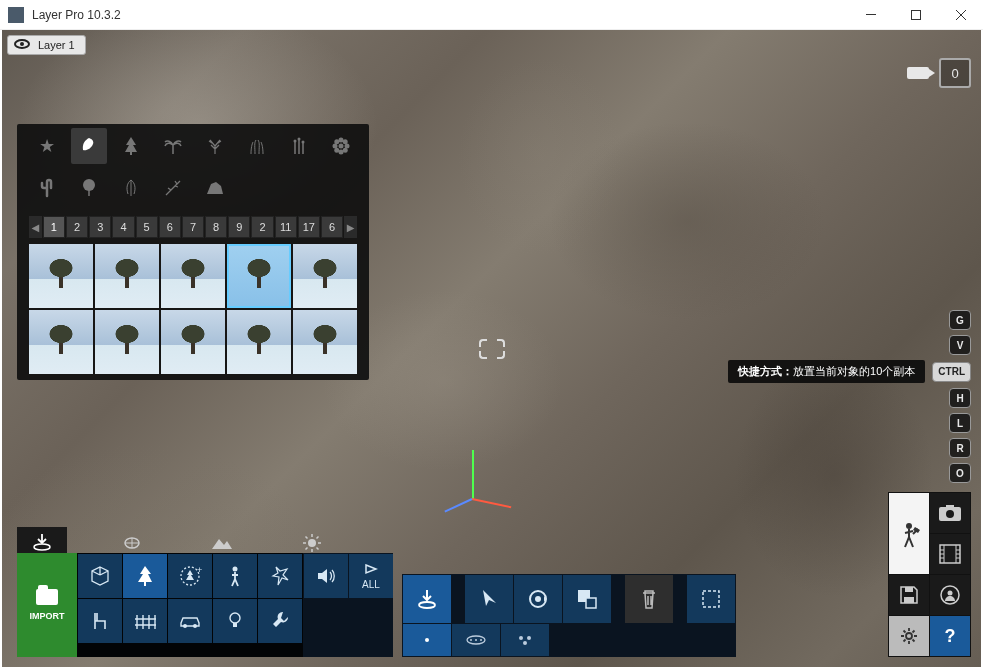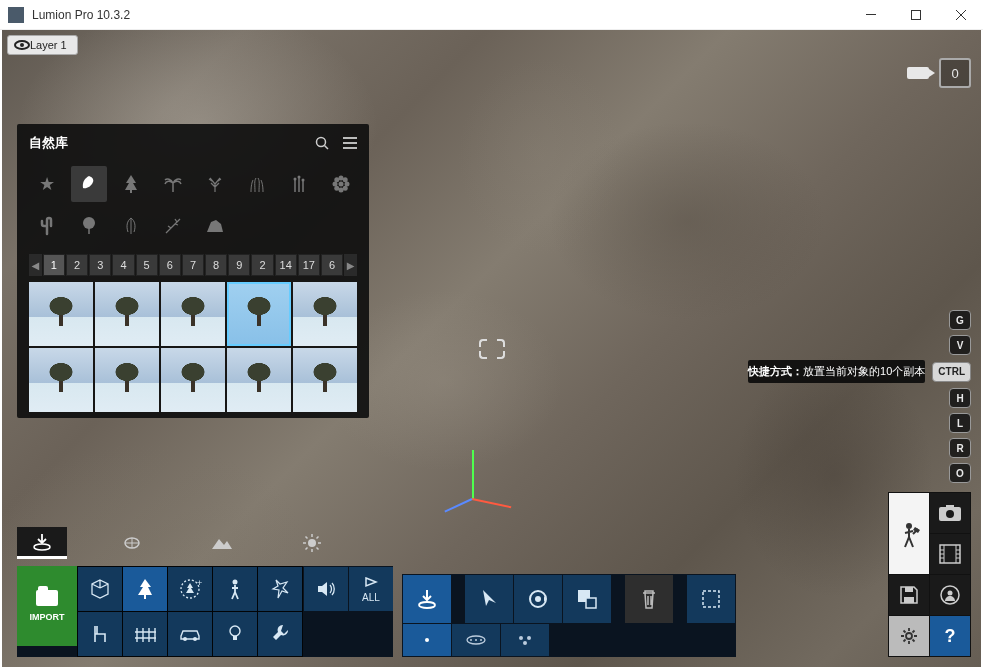--- a/index.html
+++ b/index.html
@@ -13,21 +13,21 @@
 
 .viewport{position:absolute;left:2px;right:2px;top:30px;bottom:2px;background:linear-gradient(135deg,#5f5850 0%,#7a7268 15%,#6b6258 30%,#847c70 45%,#6f665c 60%,#5e564c 75%,#726a5f 90%,#665e54 100%);overflow:hidden}
 .rock{position:absolute;inset:0;background:
  radial-gradient(ellipse 300px 200px at 20% 15%,rgba(200,195,185,.35),transparent 60%),
  radial-gradient(ellipse 250px 180px at 70% 30%,rgba(90,82,72,.5),transparent 55%),
  radial-gradient(ellipse 200px 150px at 45% 55%,rgba(160,152,140,.3),transparent 60%),
  radial-gradient(ellipse 180px 220px at 85% 70%,rgba(70,62,54,.45),transparent 55%),
  radial-gradient(ellipse 260px 160px at 15% 80%,rgba(120,112,100,.35),transparent 60%),
  radial-gradient(ellipse 150px 180px at 55% 20%,rgba(140,132,120,.25),transparent 55%)}
 
-.layer-chip{position:absolute;top:5px;left:5px;background:#e8e8e8;border:1px solid #aaa;border-radius:3px;padding:3px 10px 3px 6px;display:flex;align-items:center;gap:0;font-size:11px;color:#222}
+.layer-chip{position:absolute;top:5px;left:5px;background:#e8e8e8;border:1px solid #aaa;border-radius:3px;padding:3px 10px 3px 6px;display:flex;gap:8px;font-size:11px;color:#222}
 .eye-icon{width:16px;height:10px;border:2px solid #222;border-radius:50%;position:relative}
 .eye-icon::after{content:"";position:absolute;width:4px;height:4px;background:#222;border-radius:50%;top:1px;left:4px}
 
 .top-right{position:absolute;top:28px;right:10px;display:flex;gap:10px;align-items:center}
 .cam-icon{width:22px;height:12px;background:#e8e8e8;position:relative;border-radius:2px}
 .cam-icon::after{content:"";position:absolute;right:-6px;top:2px;border-left:6px solid #e8e8e8;border-top:4px solid transparent;border-bottom:4px solid transparent}
 .counter-box{width:32px;height:30px;border:2px solid #aaa;border-radius:3px;display:flex;align-items:center;justify-content:center;color:#e8e8e8;font-size:13px;background:rgba(0,0,0,.3)}
 
 .library{position:absolute;top:94px;left:15px;width:352px;background:rgba(15,15,15,.92);border-radius:2px;padding-bottom:6px}
 .lib-head{display:flex;align-items:center;padding:10px 12px;color:#fff;font-size:13px;font-weight:bold}
@@ -45,21 +45,21 @@
 .thumb{height:64px;background:linear-gradient(#c8d8e8 0%,#a8c0d8 55%,#d8e8f0 55%,#e0ecf4 100%);position:relative;overflow:hidden}
 .thumb::before{content:"";position:absolute;left:50%;top:50%;transform:translate(-50%,-55%);width:48px;height:40px;background:radial-gradient(ellipse 28px 22px at 50% 35%,#3a4030 40%,transparent 42%),linear-gradient(#3a3228,#3a3228) 50% 75%/4px 16px no-repeat}
 .thumb.sel{outline:2px solid #6cf;outline-offset:-2px;background:linear-gradient(#a0d0f0,#88c0e8)}
 
 .tool-tabs{position:absolute;bottom:108px;left:15px;display:flex}
 .tab{width:50px;height:32px;display:flex;align-items:center;justify-content:center;color:#ccc;font-size:18px}
 .tab.dark{background:#1a1a1a}
 .tab.active{border-bottom:3px solid #fff;color:#fff}
 .tab-sep{width:40px}
 .toolbar-left{position:absolute;bottom:10px;left:15px;display:flex;background:#0a1420}
-.import-btn{width:60px;height:80px;background:#2e8b2e;color:#fff;display:flex;flex-direction:column;align-items:center;justify-content:center;gap:6px;font-size:9px;font-weight:bold}
+.import-btn{width:60px;height:104px;background:#2e8b2e;color:#fff;display:flex;flex-direction:column;align-items:center;justify-content:center;gap:6px;font-size:9px;font-weight:bold}
 .import-btn .folder{width:22px;height:16px;background:#fff;border-radius:2px;position:relative}
 .import-btn .folder::before{content:"";position:absolute;top:-4px;left:2px;width:10px;height:4px;background:#fff;border-radius:2px 2px 0 0}
 .tool-grid{display:grid;grid-template-columns:repeat(5,44px);grid-template-rows:44px 44px;gap:1px;background:#020406;padding:1px}
 .tool{background:#13395c;display:flex;align-items:center;justify-content:center;color:#d8e8f4;font-size:18px}
 .tool.active{background:#1a5a9a}
 .all-col{width:44px;background:#13395c;display:flex;flex-direction:column;align-items:center;justify-content:center;color:#d8e8f4;font-size:10px;gap:4px;margin-left:1px}
 
 .toolbar-right{position:absolute;bottom:10px;left:400px;display:flex;flex-direction:column;background:#0a1420;padding:1px;gap:1px}
 .tr-row{display:flex;gap:1px}
 .tr-btn{width:48px;height:48px;background:#13395c;display:flex;align-items:center;justify-content:center;color:#d8e8f4;font-size:20px}
@@ -73,42 +73,42 @@
 .mode{display:flex;align-items:center;justify-content:center;color:#ddd;font-size:18px}
 .mode.dark{background:#1a1a1a}
 .mode.active{background:#f4f4f4}
 .mode.gear{background:#bbb;color:#333}
 .mode.help{background:#1a5a9a;color:#fff;font-weight:bold}
 
 .key-col{position:absolute;right:10px;top:280px;display:flex;flex-direction:column;gap:5px;align-items:flex-end}
 .key-chip{min-width:22px;height:20px;border:1px solid #999;border-radius:4px;background:rgba(20,20,20,.85);color:#e8e8e8;font-size:10px;display:flex;align-items:center;justify-content:center;padding:0 5px;font-weight:bold}
 .key-chip.ctrl{background:#d8d8d8;color:#222;border-color:#888}
 .key-row{display:flex;align-items:center;gap:7px}
-.tooltip{background:rgba(10,10,10,.9);color:#fff;font-size:11px;padding:4px 0;border-radius:2px;white-space:nowrap}
+.tooltip{background:rgba(10,10,10,.9);color:#fff;font-size:11px;padding:4px 10px;border-radius:2px;white-space:nowrap}
 .tooltip b{color:#fff}
 .ch{position:absolute;left:50%;top:50%;transform:translate(-50%,-50%);width:26px;height:20px}
 .ch span{position:absolute;border:2px solid #ddd;width:8px;height:8px}
 .ch .tl{top:0;left:0;border-right:none;border-bottom:none;border-radius:4px 0 0 0}
 .ch .tr{top:0;right:0;border-left:none;border-bottom:none;border-radius:0 4px 0 0}
 .ch .bl{bottom:0;left:0;border-right:none;border-top:none;border-radius:0 0 0 4px}
 .ch .br{bottom:0;right:0;border-left:none;border-top:none;border-radius:0 0 4px 0}
 
 .gizmo{position:absolute;left:460px;top:400px;width:60px;height:80px}
 .gizmo .axis{position:absolute;bottom:10px;left:10px}
 .gizmo .ay{width:2px;height:50px;background:#4eff4e;position:absolute;bottom:0;left:0}
 .gizmo .ax{width:40px;height:2px;background:#ff5a40;position:absolute;bottom:0;left:0;transform-origin:left;transform:rotate(12deg)}
 .gizmo .az{width:30px;height:2px;background:#5a8aff;position:absolute;bottom:0;left:0;transform-origin:left;transform:rotate(155deg)}
 svg{display:block}
 </style>
 </head>
 <body>
 
 <div class="titlebar">
   <div class="app-icon"></div>
-  <div class="title">Lumion Pro 10.3.2</div>
+  <div class="title">Layer Pro 10.3.2</div>
   <div class="spacer"></div>
   <div class="winbtn">
     <svg width="10" height="1">
         <rect width="10" height="1" fill="#333"></rect>
       </svg>
   </div>
   <div class="winbtn">
     <svg width="10" height="10">
         <rect x="0.5" y="0.5" width="9" height="9" fill="none" stroke="#333"></rect>
       </svg>
@@ -144,37 +144,20 @@
 
   <div class="gizmo">
     <div class="axis">
       <div class="ay"></div>
       <div class="ax"></div>
       <div class="az"></div>
     </div>
   </div>
 
   <div class="library">
-    <div class="lib-head">
-      <span>自然库</span>
-      <span class="spacer"></span>
-      <span class="search">
-        <svg width="14" height="14">
-            <circle cx="6" cy="6" r="4.5" fill="none" stroke="#ccc" stroke-width="1.5"></circle>
-            <path d="M9.5 9.5L13 13" stroke="#ccc" stroke-width="1.5"></path>
-          </svg>
-      </span>
-      <span class="menu">
-        <svg width="14" height="12">
-            <rect y="0" width="14" height="2" fill="#bbb"></rect>
-            <rect y="5" width="14" height="2" fill="#bbb"></rect>
-            <rect y="10" width="14" height="2" fill="#bbb"></rect>
-          </svg>
-      </span>
-    </div>
     <div class="cat-grid">
       <div class="cat">★</div>
       <div class="cat active">
         <svg width="20" height="20">
             <path d="M10 2C6 4 3 8 4 14c3 1 8-1 10-6 1-3-1-5-4-6z" fill="#fff"></path>
           </svg>
       </div>
       <div class="cat">
         <svg width="16" height="20">
             <path d="M8 1L3 9h3L2 16h12L10 9h3z" fill="#777"></path>
@@ -251,21 +234,21 @@
       <div class="page-num active">1</div>
       <div class="page-num">2</div>
       <div class="page-num">3</div>
       <div class="page-num">4</div>
       <div class="page-num">5</div>
       <div class="page-num">6</div>
       <div class="page-num">7</div>
       <div class="page-num">8</div>
       <div class="page-num">9</div>
       <div class="page-num">2</div>
-      <div class="page-num">14</div>
+      <div class="page-num">11</div>
       <div class="page-num">17</div>
       <div class="page-num">6</div>
       <div class="page-arrow">▶</div>
     </div>
     <div class="thumb-grid">
       <div class="thumb"></div>
       <div class="thumb"></div>
       <div class="thumb"></div>
       <div class="thumb sel"></div>
       <div class="thumb"></div>

